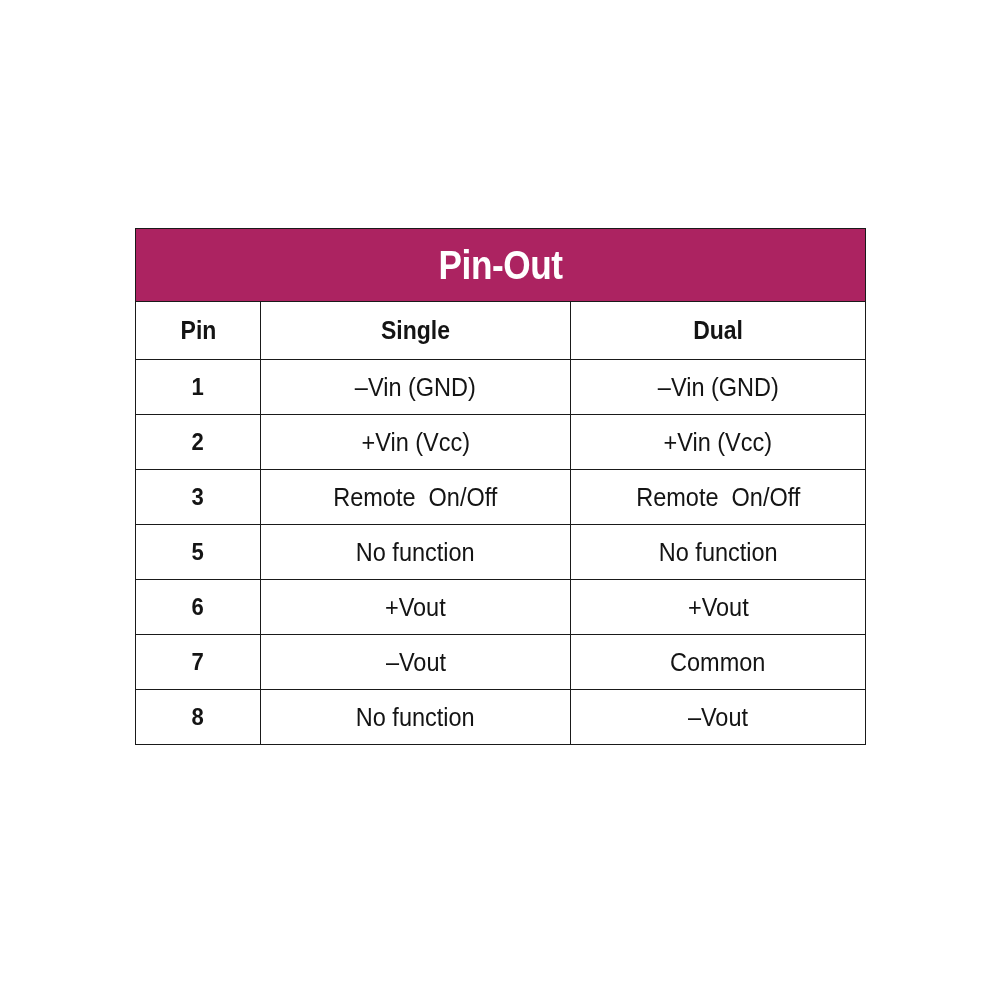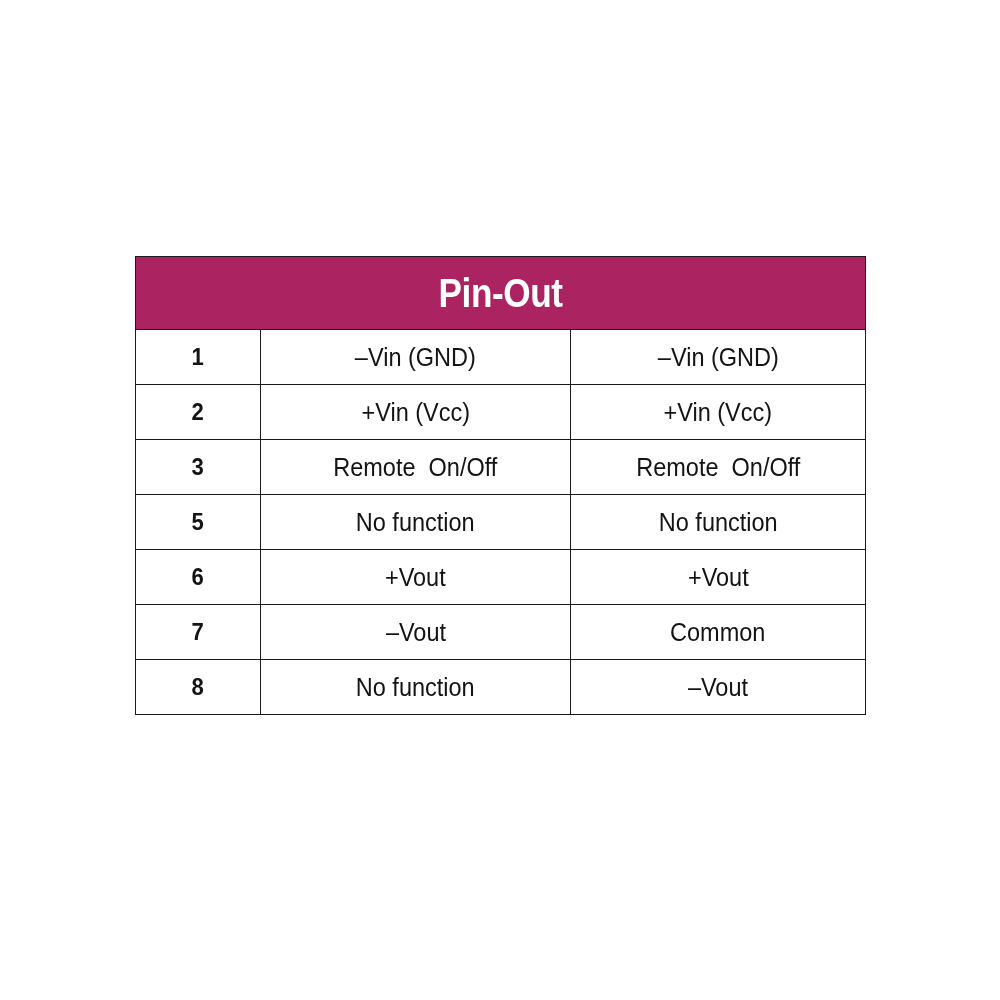--- a/index.html
+++ b/index.html
@@ -17,21 +17,21 @@
   #stage {
     position: relative;
     width: 1000px;
     height: 1000px;
   }
 
   
   #pinout-table {
     position: absolute;
     left: 135px;
-    top: 256px;
+    top: 228px;
     width: 730px;
     border-collapse: collapse;
     table-layout: fixed;
   }
 
   
   col.c-pin    { width: 125px; }
   col.c-single { width: 310px; }
   col.c-dual   { width: 295px; }
 
@@ -111,20 +111,31 @@
       <col class="c-single">
       <col class="c-dual">
     </colgroup>
 
     <thead>
       <tr>
         <th class="banner-cell" colspan="3">
           <span class="banner-title">Pin-Out</span>
         </th>
       </tr>
+      <tr class="col-head">
+        <th>
+          <span class="hd-label">Pin</span>
+        </th>
+        <th>
+          <span class="hd-label">Single</span>
+        </th>
+        <th>
+          <span class="hd-label">Dual</span>
+        </th>
+      </tr>
     </thead>
 
     <tbody>
       <tr class="data-row">
         <td class="pin-num"><span>1</span></td>
         <td class="fn-cell"><span>–Vin (GND)</span></td>
         <td class="fn-cell"><span>–Vin (GND)</span></td>
       </tr>
       <tr class="data-row">
         <td class="pin-num"><span>2</span></td>

